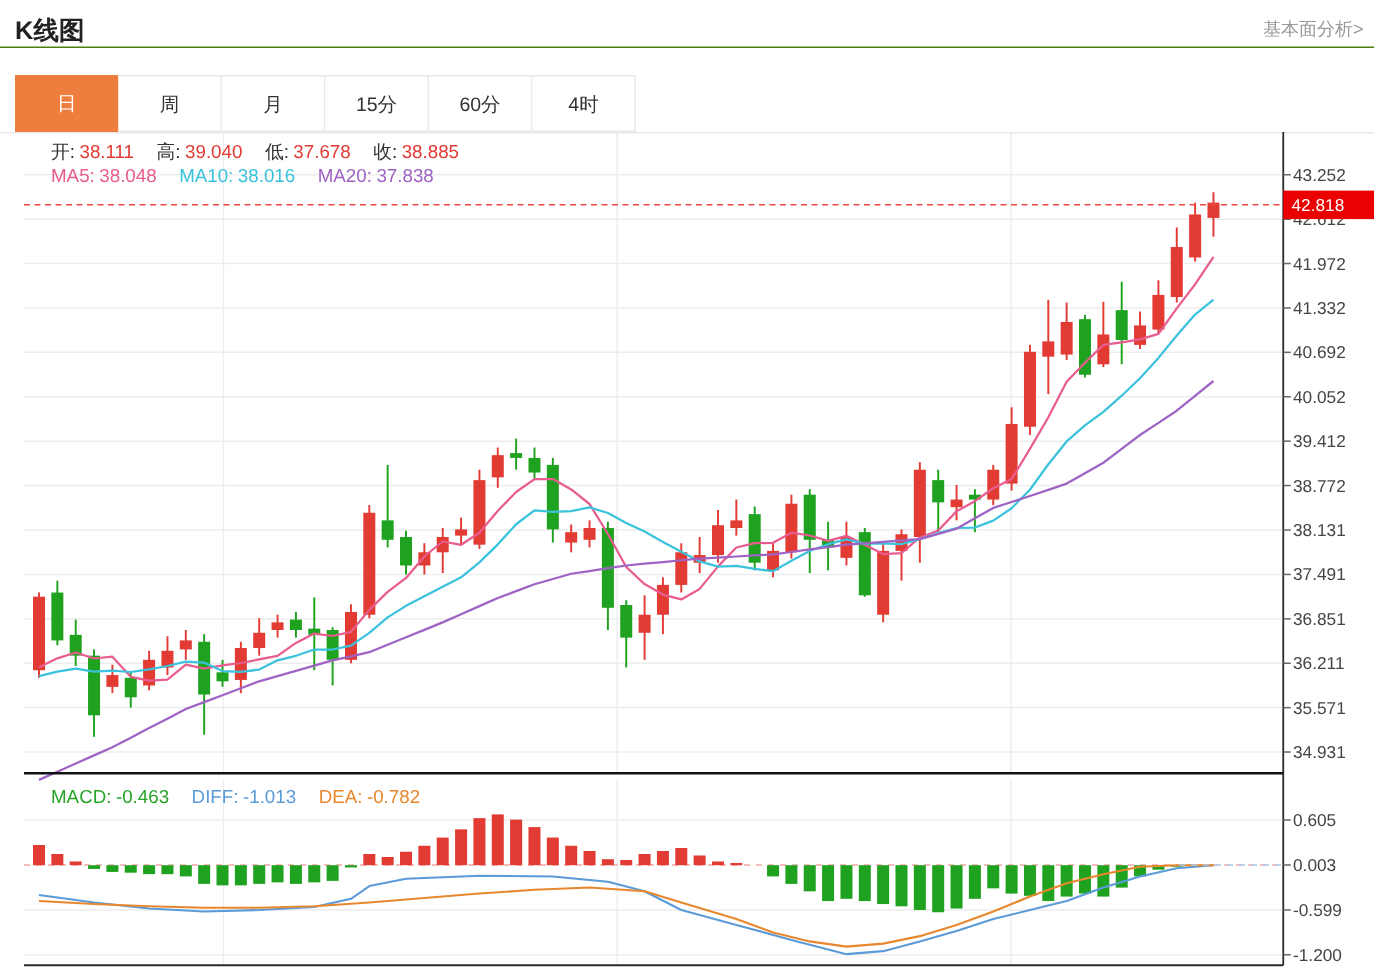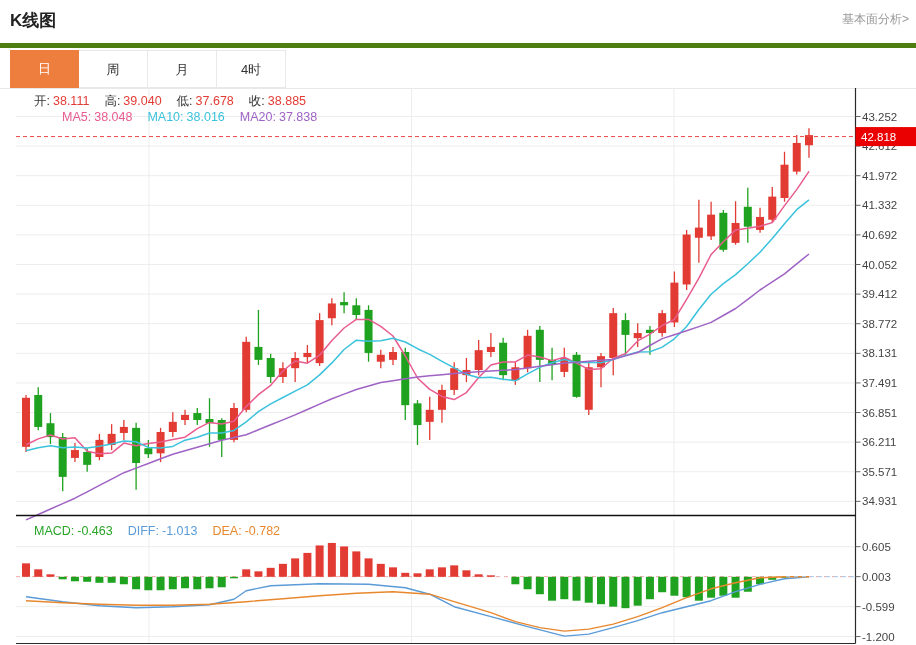--- a/index.html
+++ b/index.html
@@ -1,48 +1,50 @@
 <!DOCTYPE html>
 <html><head>
 <meta charset="utf-8">
 <style>
   html,body{margin:0;padding:0;background:#fff;}
   body{width:916px;height:645px;overflow:hidden;position:relative;
        font-family:"Liberation Sans","DejaVu Sans",sans-serif;-webkit-font-smoothing:antialiased;}
-  .title-row{position:absolute;top:0;left:0;width:916px;height:48px;border-bottom:5px solid #4d7c0f;box-sizing:border-box;}
+  .title-row{position:absolute;top:0;left:0;width:916px;height:32px;border-bottom:1px solid #4d7c0f;box-sizing:border-box;}
   .page-title{position:absolute;top:9px;left:10px;font-size:17px;font-weight:bold;color:#222;}
   .fundamental-link{position:absolute;top:11px;right:7px;font-size:12px;color:#999;text-decoration:none;cursor:pointer;margin-left:48px;}
   .tab-row{position:absolute;top:50px;left:10px;display:flex;height:38px;}
   .tab{width:69px;height:38px;line-height:38px;text-align:center;font-size:13px;color:#333;
        border:1px solid #e9e9e9;border-left:none;box-sizing:border-box;cursor:pointer;background:#fff;}
   .tab:first-child{border-left:1px solid #e9e9e9;}
   .tab.active{color:#fff;border:none;}
   .tabstrip-border{position:absolute;top:88px;left:0;width:916px;height:1px;background:#e9e9e9;}
   .chart-wrap{position:absolute;top:88px;left:16px;width:916px;height:482px;}
   .legend-row{position:absolute;left:18px;font-size:12.5px;white-space:nowrap;z-index:3;}
   .legend-row .pair{margin-right:15px;}
   .legend-row .lbl{color:#333;}
   .legend-row .val{margin-left:3px;}
   #quote-row{top:5px;}
-  #ma-row{top:22px;margin-left:28px;}
+  #ma-row{top:22px;}
   #macd-row{top:436px;}
   svg{position:absolute;top:0;left:0;}
 </style>
 </head>
 <body>
 
 <div class="title-row">
   <span class="page-title">K线图</span>
   <a class="fundamental-link">基本面分析&gt;</a>
 </div>
 
 <div class="tab-row">
     <div class="tab active" style="background: rgb(238, 126, 62);">日</div>
     <div class="tab">周</div>
     <div class="tab">月</div>
+    <div class="tab">15分</div>
+    <div class="tab">60分</div>
     <div class="tab">4时</div>
   </div>
 <div class="tabstrip-border"></div>
 
 <div class="chart-wrap">
   <div class="legend-row" id="quote-row"><span class="pair"><span class="lbl">开:</span><span class="val" style="color: rgb(226, 59, 52);">38.111</span></span><span class="pair"><span class="lbl">高:</span><span class="val" style="color: rgb(226, 59, 52);">39.040</span></span><span class="pair"><span class="lbl">低:</span><span class="val" style="color: rgb(226, 59, 52);">37.678</span></span><span class="pair"><span class="lbl">收:</span><span class="val" style="color: rgb(226, 59, 52);">38.885</span></span></div>
   <div class="legend-row" id="ma-row"><span class="pair"><span class="lbl" style="color: rgb(232, 92, 143);">MA5:</span><span class="val" style="color: rgb(232, 92, 143);">38.048</span></span><span class="pair"><span class="lbl" style="color: rgb(59, 194, 220);">MA10:</span><span class="val" style="color: rgb(59, 194, 220);">38.016</span></span><span class="pair"><span class="lbl" style="color: rgb(158, 99, 196);">MA20:</span><span class="val" style="color: rgb(158, 99, 196);">37.838</span></span></div>
   <div class="legend-row" id="macd-row"><span class="pair"><span class="lbl" style="color: rgb(40, 164, 40);">MACD:</span><span class="val" style="color: rgb(40, 164, 40);">-0.463</span></span><span class="pair"><span class="lbl" style="color: rgb(90, 155, 216);">DIFF:</span><span class="val" style="color: rgb(90, 155, 216);">-1.013</span></span><span class="pair"><span class="lbl" style="color: rgb(232, 136, 46);">DEA:</span><span class="val" style="color: rgb(232, 136, 46);">-0.782</span></span></div>
   <svg id="chart-svg" width="916" height="557" viewBox="0 0 916 557">
       <g>

